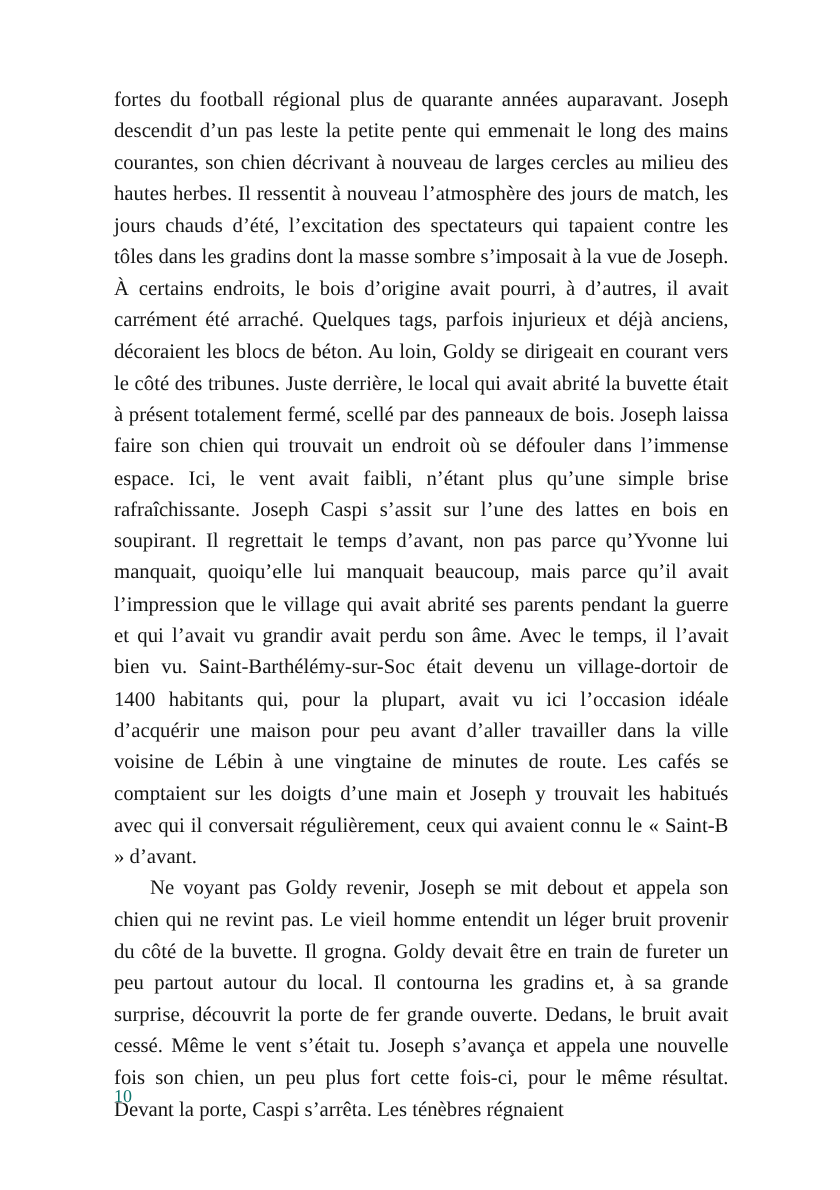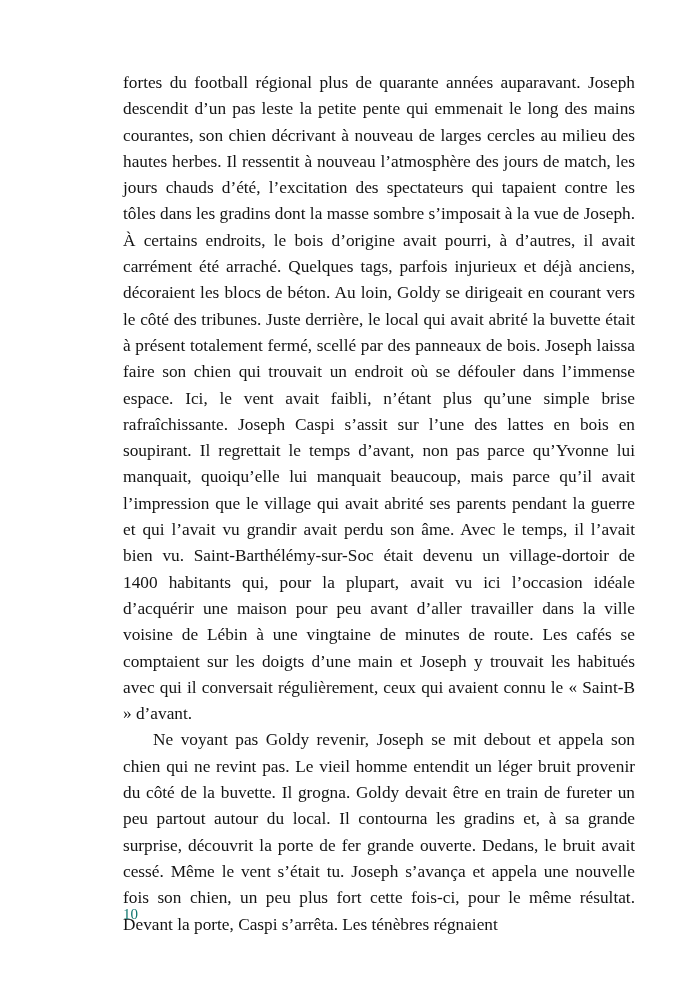--- a/index.html
+++ b/index.html
@@ -8,21 +8,20 @@
     background: #ffffff;
   }
   .book-page {
     position: relative;
     width: 638px;
     height: 992px;
     background: #ffffff;
     color: #141414;
     font-family: "Liberation Serif", "DejaVu Serif", serif;
     overflow: hidden;
-    margin-left: 28px;
   }
   .text-block {
     position: absolute;
     left: 95px;
     top: 70px;
     width: 512px;
     font-size: 17.3px;
     line-height: 26.3px;
     text-align: justify;
     text-justify: inter-word;

